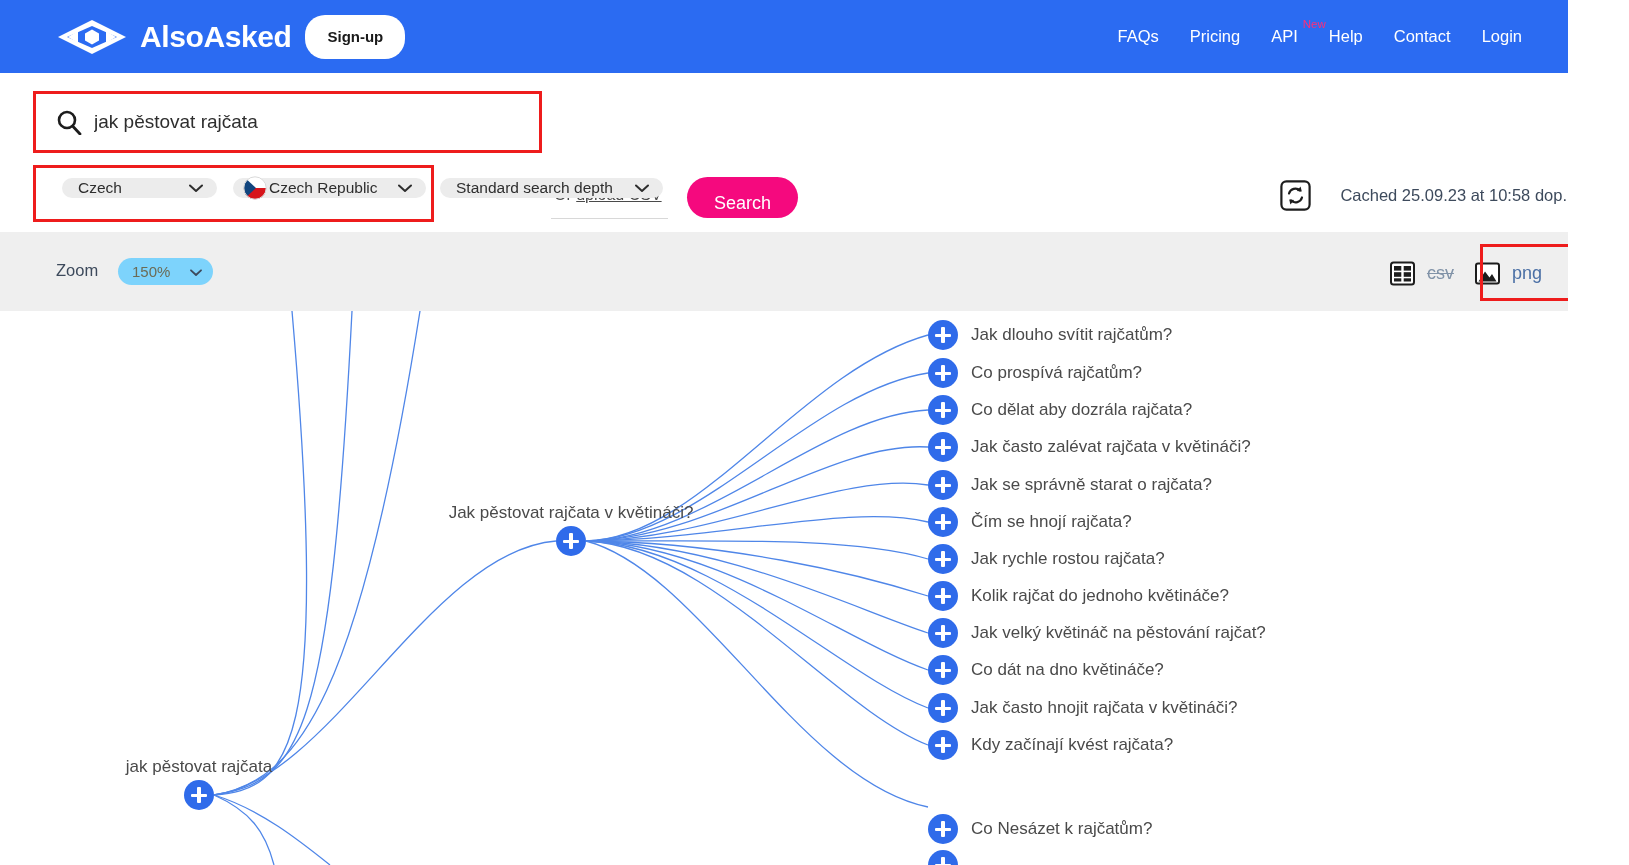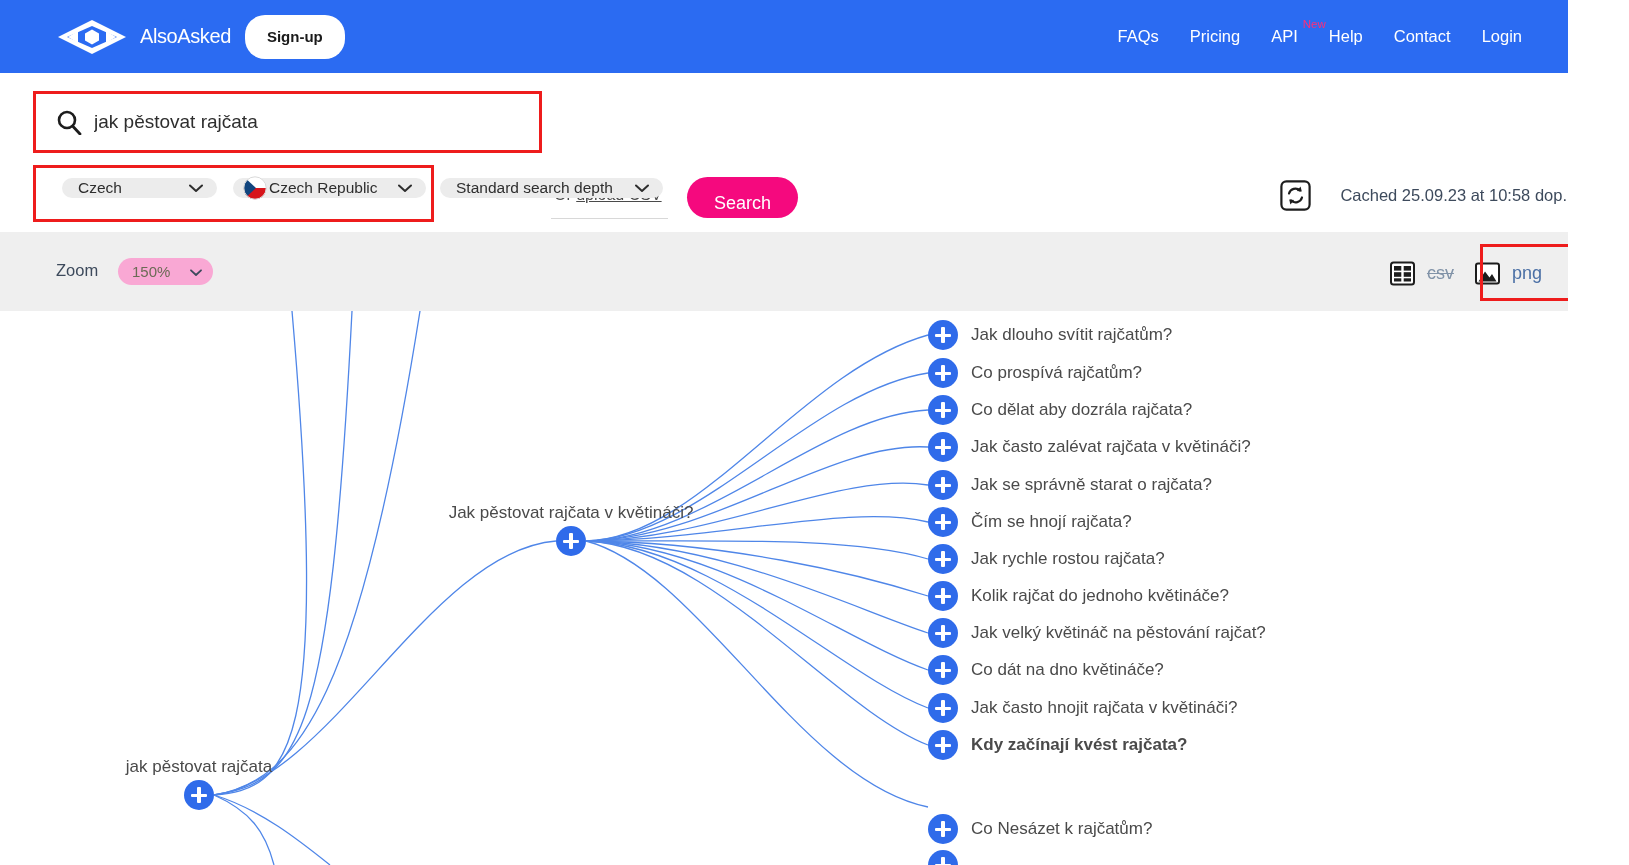--- a/index.html
+++ b/index.html
@@ -13,21 +13,21 @@
 
   
   .header {
     position: absolute; left:0; top:0; width: 1568px; height: 73px;
     background: #2b6bf2;
     display: flex; align-items: center;
   }
   .logo-wrap { display:flex; align-items:center; margin-left: 56px; gap: 12px; }
   .logo-mark { width: 72px; height: 38px; flex: none; }
   .logo-text {
-    color:#fff; font-size: 20px; font-weight: 400; letter-spacing: -0.4px;
+    color:#fff; font-size: 30px; font-weight: 700; letter-spacing: -0.4px;
     white-space: nowrap;
   }
   .free-note {
     margin-left: 33px; color:#fff; font-size: 15.5px; white-space: nowrap;
   }
   .free-note b { font-weight: 700; }
   .signup-btn {
     margin-left: 14px; background:#fff; color:#1a1a1a;
     border:none; border-radius: 20px; height: 44px; padding: 0 22px;
     font-family: inherit; font-size: 15px; font-weight: 700; cursor: pointer;
@@ -98,21 +98,21 @@
   
   .toolbar {
     position:absolute; left:0; top:232px; width:1629px; height:79px;
     background:#efefef;
   }
   .zoom-label {
     position:absolute; left:56px; top:261px; font-size:16.5px; color:#3d4a5c;
   }
   .zoom-select {
     position:absolute; left:118px; top:258px; height:27px;
-    background:#f9a8d4; border-radius:14px; display:flex; align-items:center;
+    background:#7dd3fc; border-radius:14px; display:flex; align-items:center;
     padding: 0 11px 0 14px; gap:20px; font-size:15px; color:#6b6b55; cursor:pointer;
   }
   .export-group {
     position:absolute; right:77px; top:252px; display:flex; align-items:center; gap:0;
   }
   .export-item {
     display:flex; align-items:center; gap:11px; cursor:pointer;
     font-size:18px; color:#4a6fa5; padding: 8px 10px;
   }
   .export-item.disabled { color:#8193a8; text-decoration: line-through; }
@@ -374,21 +374,21 @@
       <span class="node-label">Jak velký květináč na pěstování rajčat?</span>
     </div>
     <div class="node" style="left:928px; top:344px;">
       <span class="bubble"></span>
       <span class="node-label">Co dát na dno květináče?</span>
     </div>
     <div class="node" style="left:928px; top:382px;">
       <span class="bubble"></span>
       <span class="node-label">Jak často hnojit rajčata v květináči?</span>
     </div>
-    <div class="node" style="left:928px; top:419px;font-weight:bold;">
+    <div class="node" style="left:928px; top:419px;">
       <span class="bubble"></span>
       <span class="node-label">Kdy začínají kvést rajčata?</span>
     </div>
     <div class="node" style="left:928px; top:503px;text-align:right;">
       <span class="bubble"></span>
       <span class="node-label">Co Nesázet k rajčatům?</span>
     </div>
 
     <div class="node" style="left:928px; top:539px;">
       <span class="bubble"></span>

